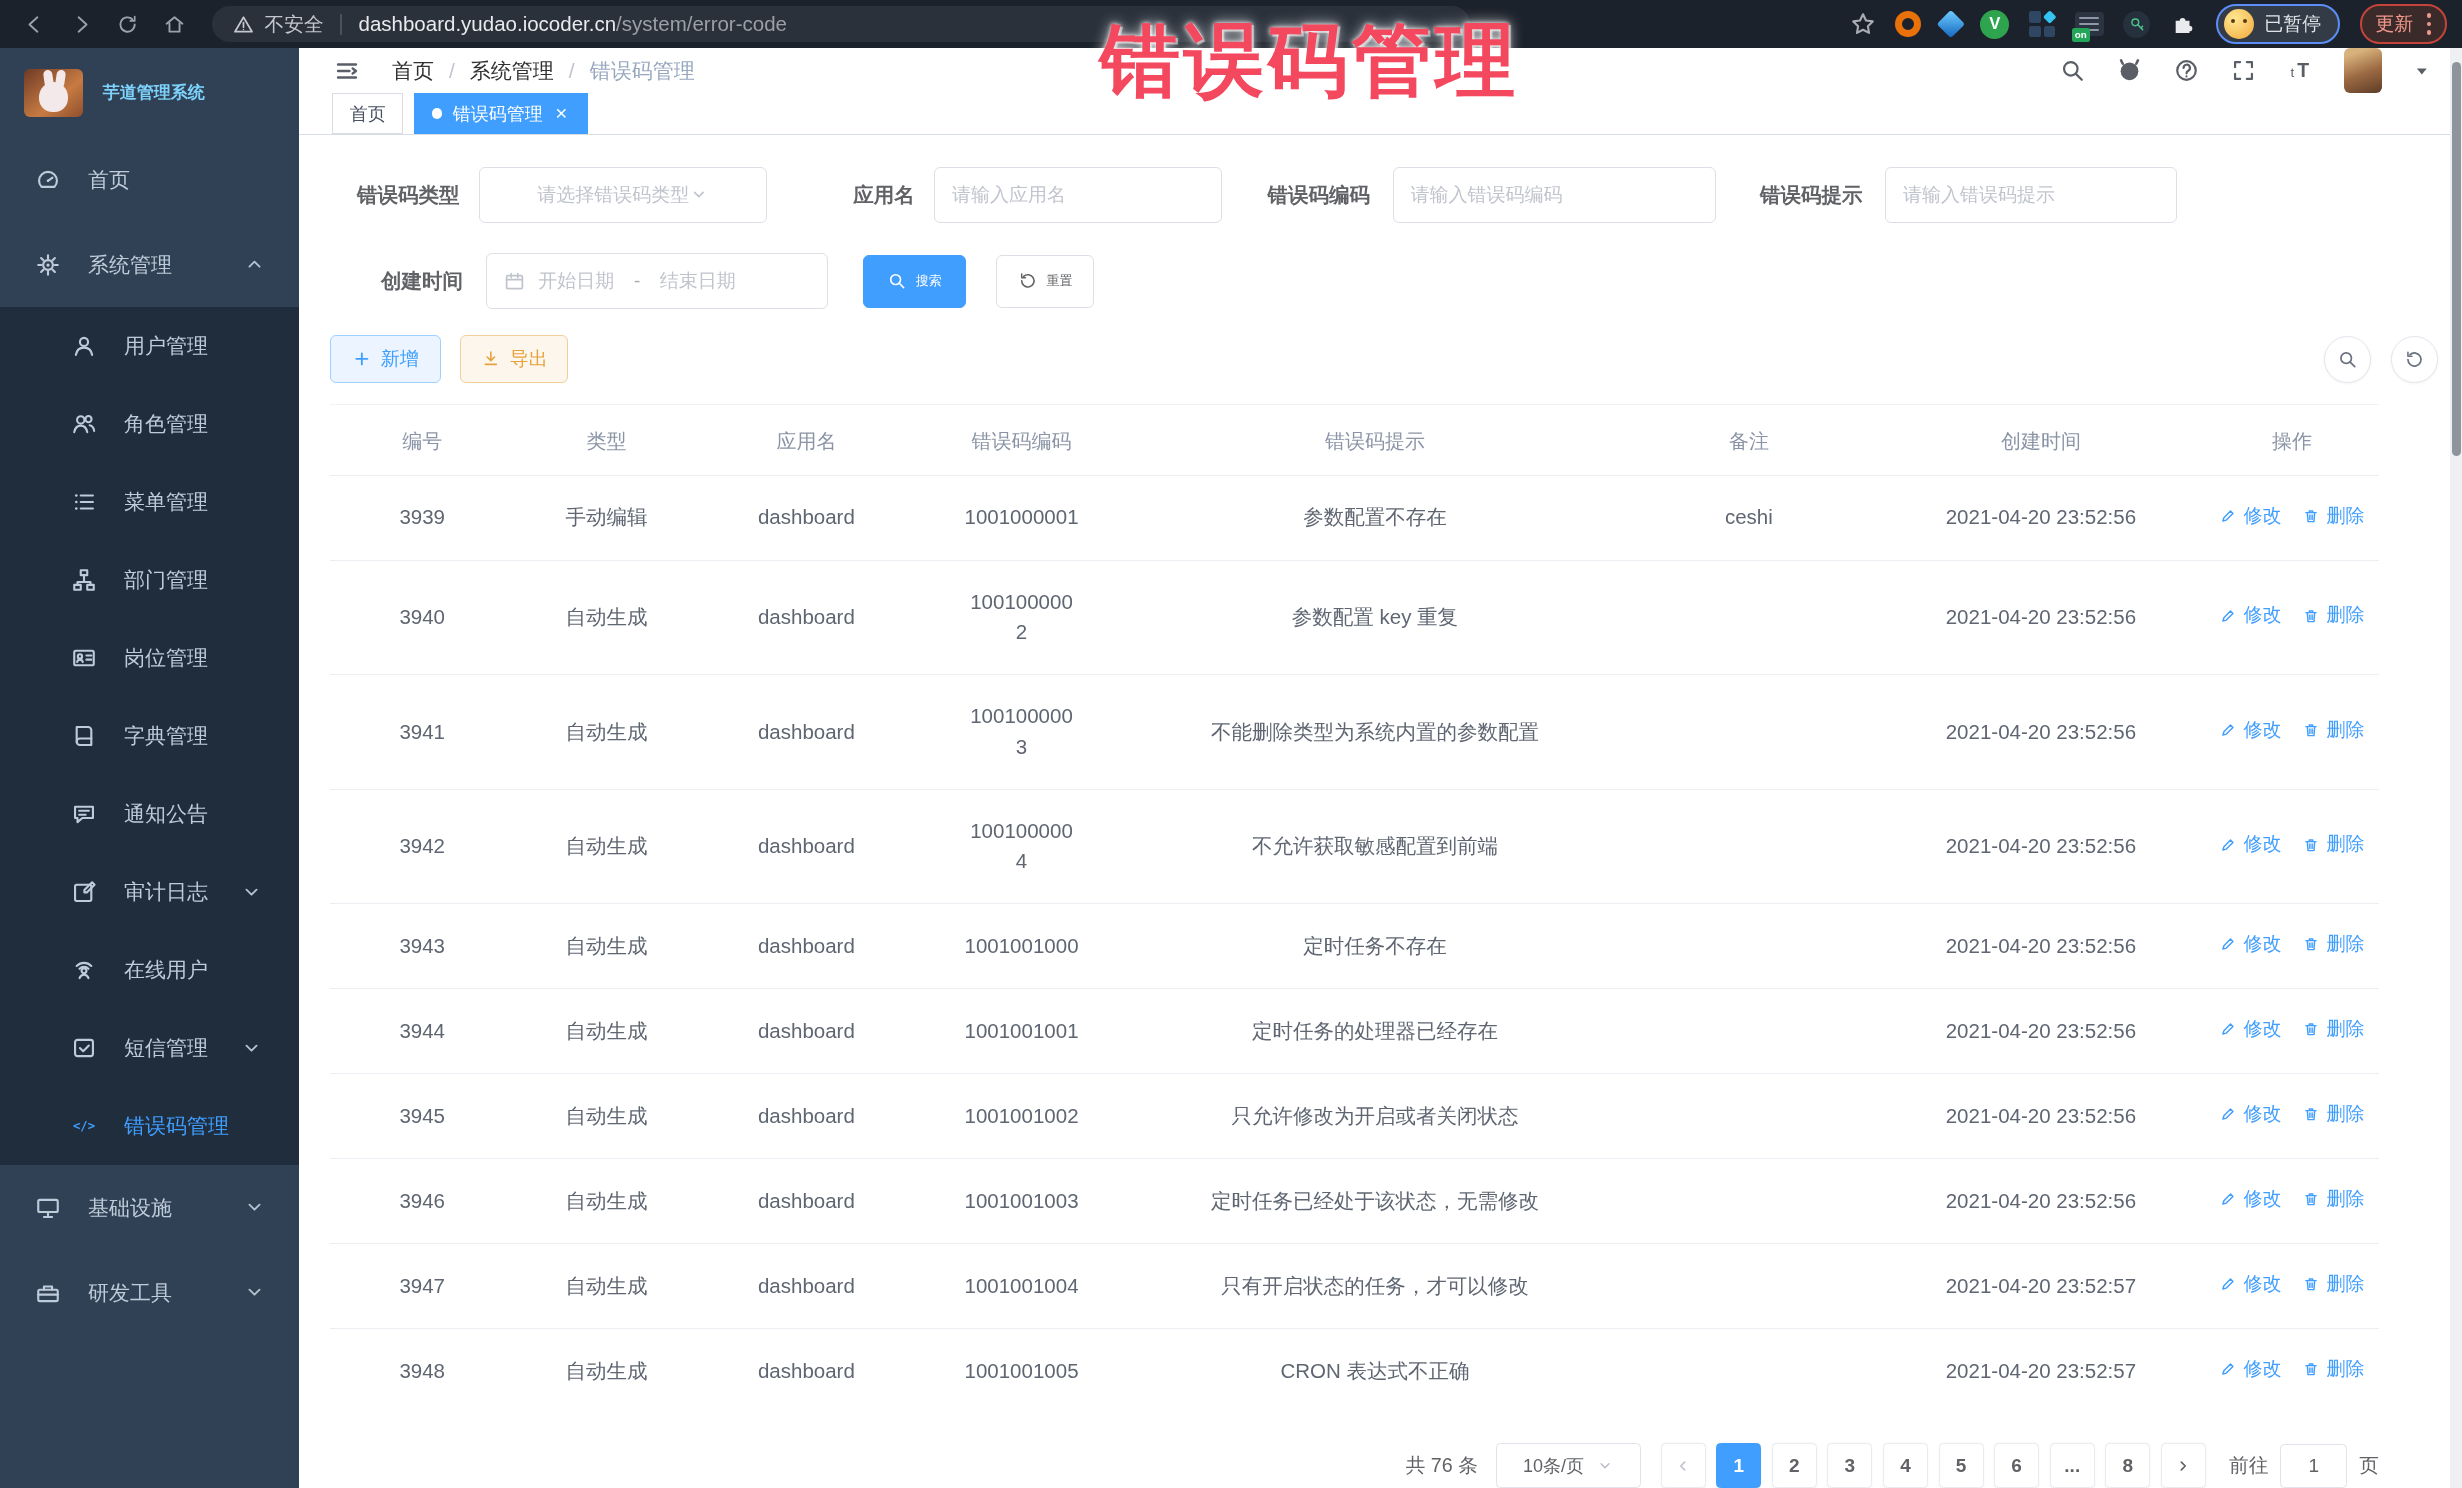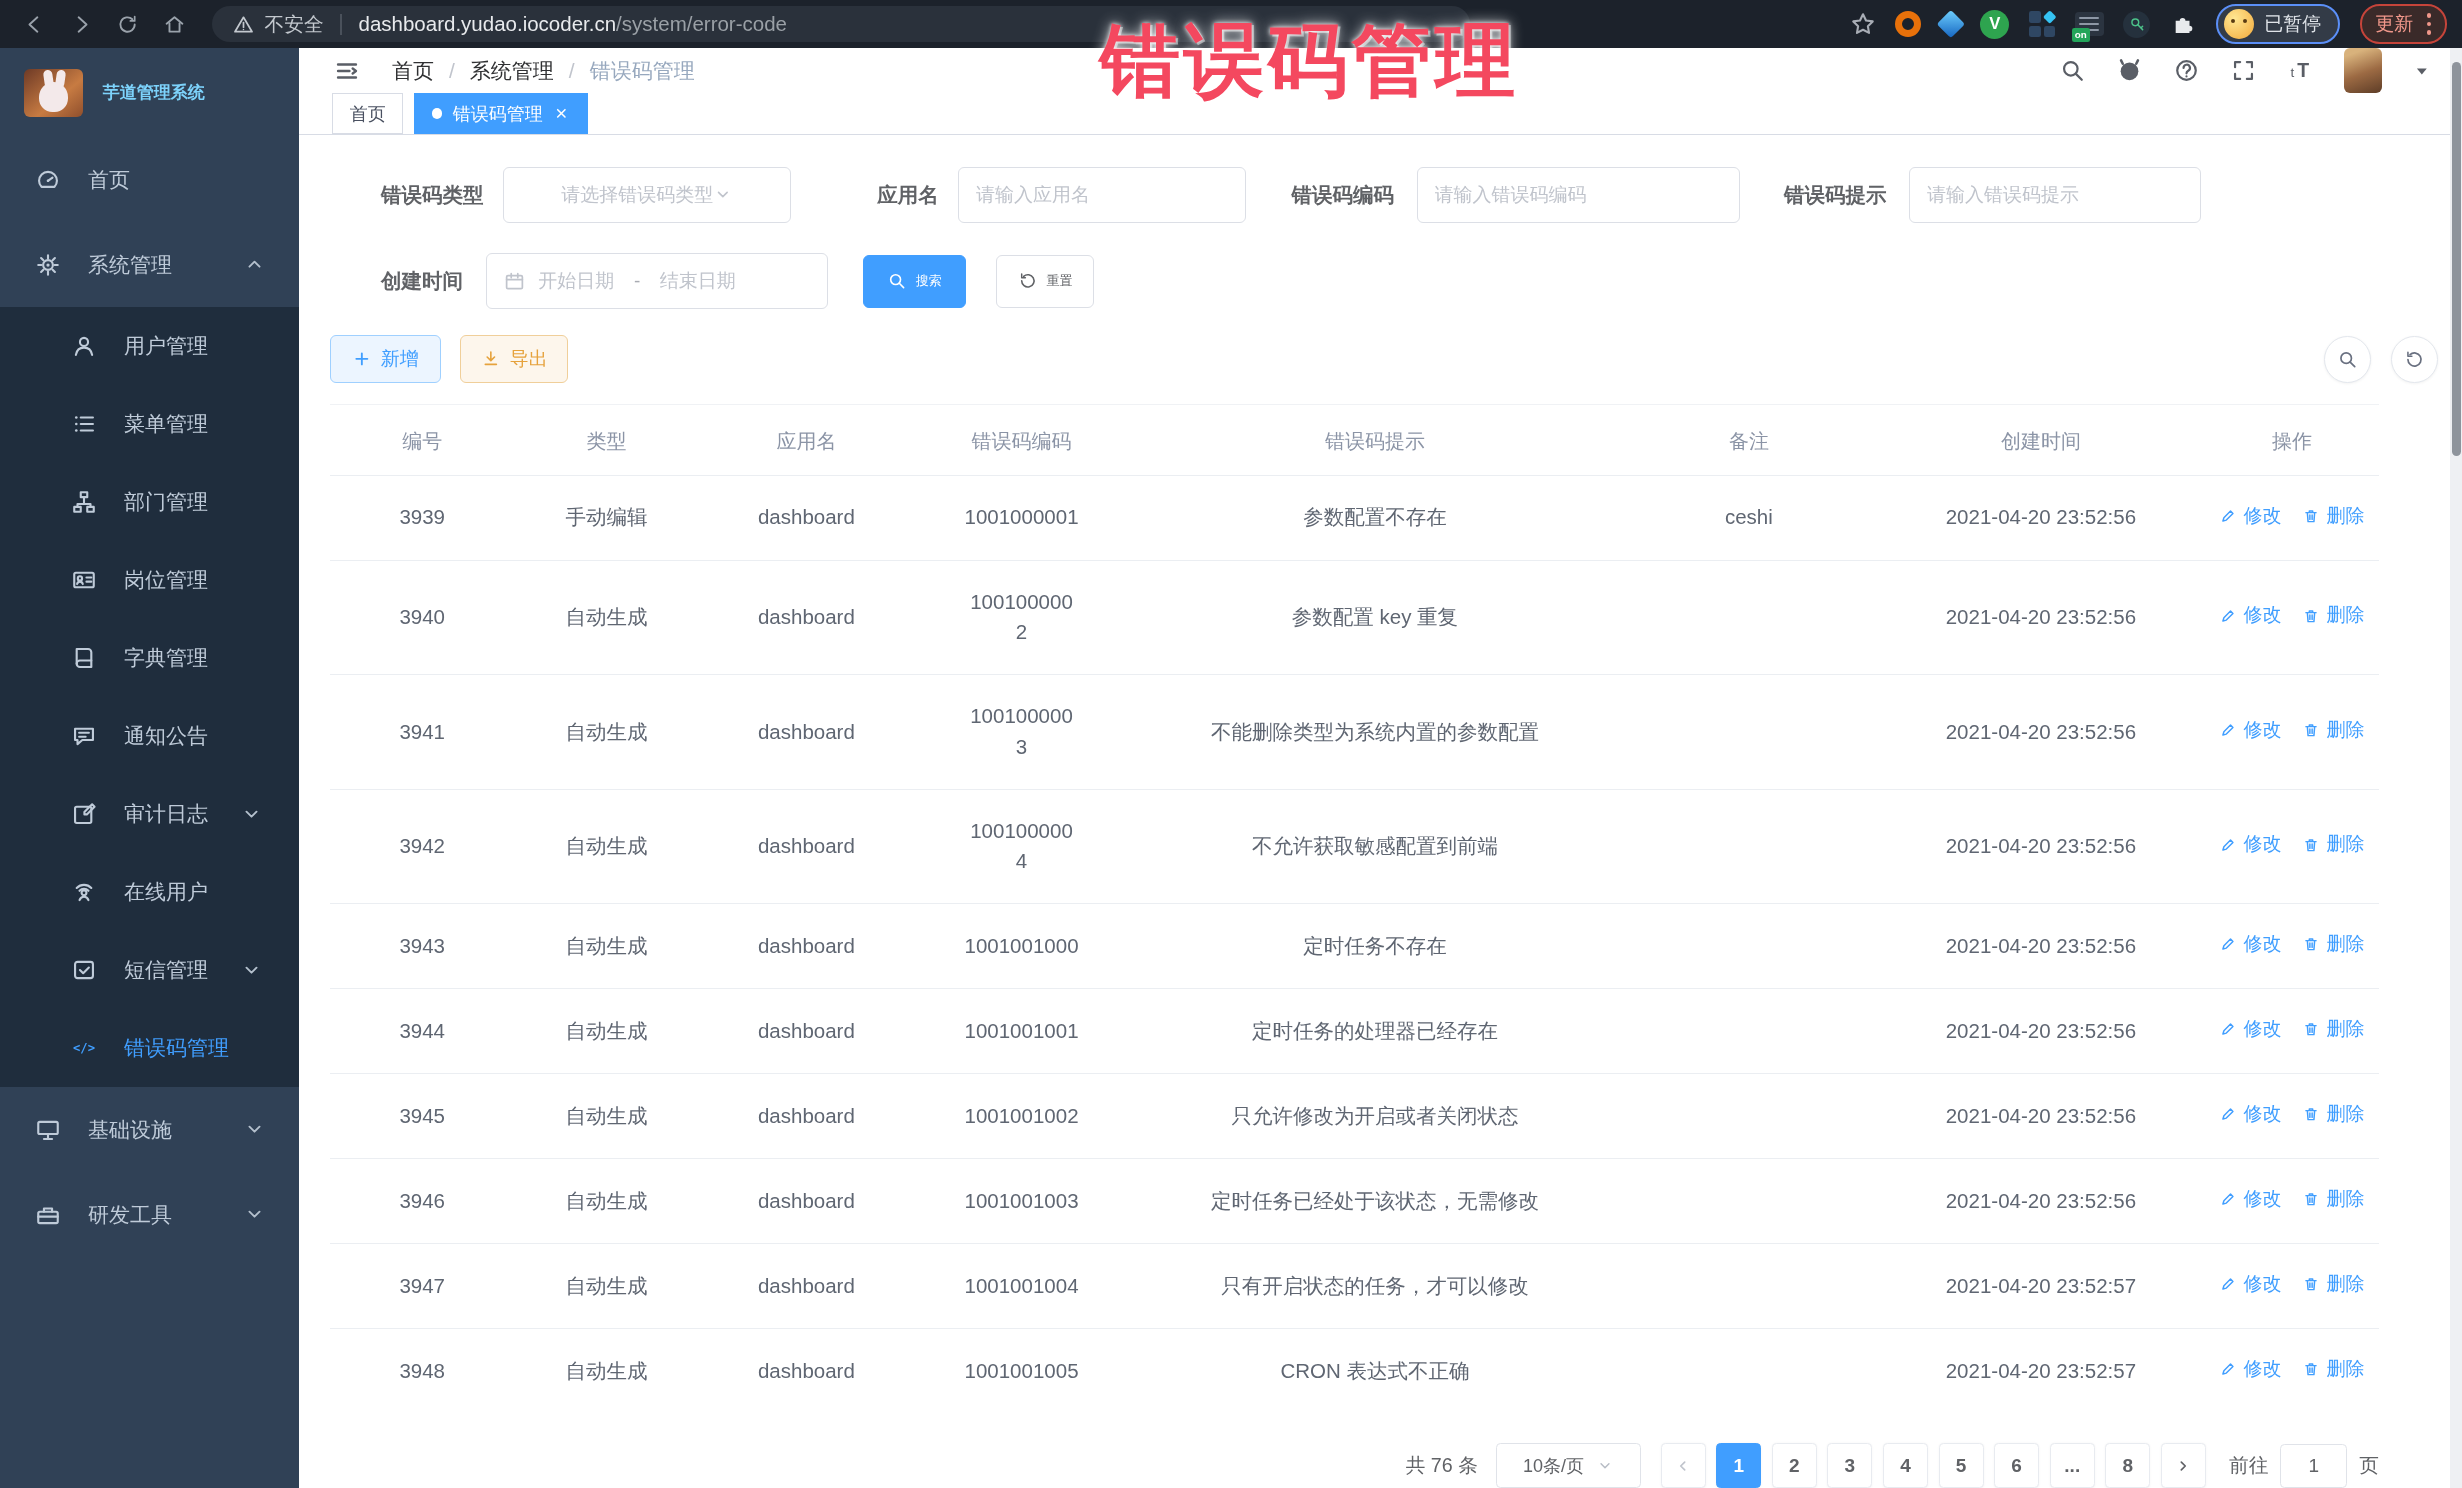--- a/index.html
+++ b/index.html
@@ -67,21 +67,21 @@
   .caret{width:19.7px;height:19.7px;color:#5a5e66}
 
   .tabbar{height:55px;border-bottom:1.5px solid #d8dce5;display:flex;align-items:center;padding-left:33px;gap:10.6px}
   .tab{height:41px;display:flex;align-items:center;padding:0 16.7px;border:1.5px solid #d8dce5;font-size:18px;color:#495060;background:#fff;gap:10.6px;cursor:pointer}
   .tab.active{background:#409eff;border-color:#409eff;color:#fff}
   .tab-dot{width:10.6px;height:10.6px;border-radius:50%;background:#fff}
   .tab-close{width:16.7px;height:16.7px}
 
   .content{flex:1;position:relative;padding-top:23px}
   .frow{display:flex;align-items:center}
-  .frow1{padding-left:82px;margin-top:9px}
+  .frow1{padding-left:58px;margin-top:9px}
   .frow2{padding-left:82px;margin-top:30px}
   .flabel{font-size:20.5px;font-weight:bold;color:#606266;white-space:nowrap}
   .fld{height:56px;border:1.5px solid #dcdfe6;border-radius:6px;background:#fff;display:flex;align-items:center;font-size:19px;color:#c0c4cc}
   .sel{width:288px;margin-left:19.7px;padding:0 16.7px;justify-content:center}
   .sel .chevd{width:19.7px;height:19.7px;color:#c0c4cc}
   .inp{border:1.5px solid #dcdfe6;border-radius:6px;height:56px;font-size:19px;color:#606266;padding:0 16.7px;outline:none;font-family:"Liberation Sans",sans-serif}
   .inp::placeholder{color:#c0c4cc}
   .daterange{width:342px;margin-left:23px;padding:0 16.7px;gap:13.6px}
   .daterange .cal{width:21px;height:21px;color:#c0c4cc}
   .dr-sep{color:#a8abb2;margin:0 6px}
@@ -259,20 +259,31 @@
           </span>
         </div>
         <div class="mi sub">
           <span class="mic i">
             <svg viewBox="0 0 32 32" fill="none" stroke="currentColor" stroke-width="2.6" stroke-linecap="round" stroke-linejoin="round">
               <circle cx="16" cy="11" r="5"></circle>
               <path d="M6 27c1-6 5-9 10-9s9 3 10 9"></path>
             </svg>
           </span>
           <span>用户管理</span>
+        </div>
+        <div class="mi sub">
+          <span class="mic i">
+            <svg viewBox="0 0 32 32" fill="none" stroke="currentColor" stroke-width="2.6" stroke-linecap="round" stroke-linejoin="round">
+              <circle cx="12" cy="11" r="4.5"></circle>
+              <path d="M4 26c1-5 4-8 8-8s7 3 8 8"></path>
+              <circle cx="21.5" cy="10" r="3.8"></circle>
+              <path d="M23 17.5c3.5.8 5 3.3 5.5 7"></path>
+            </svg>
+          </span>
+          <span>角色管理</span>
         </div>
         <div class="mi sub">
           <span class="mic i">
             <svg viewBox="0 0 32 32" fill="none" stroke="currentColor" stroke-width="2.6" stroke-linecap="round" stroke-linejoin="round">
               <path d="M12 8h15M12 16h15M12 24h15"></path>
               <circle cx="6.5" cy="8" r="1.6" fill="currentColor" stroke="none"></circle>
               <circle cx="6.5" cy="16" r="1.6" fill="currentColor" stroke="none"></circle>
               <circle cx="6.5" cy="24" r="1.6" fill="currentColor" stroke="none"></circle>
             </svg>
           </span>

